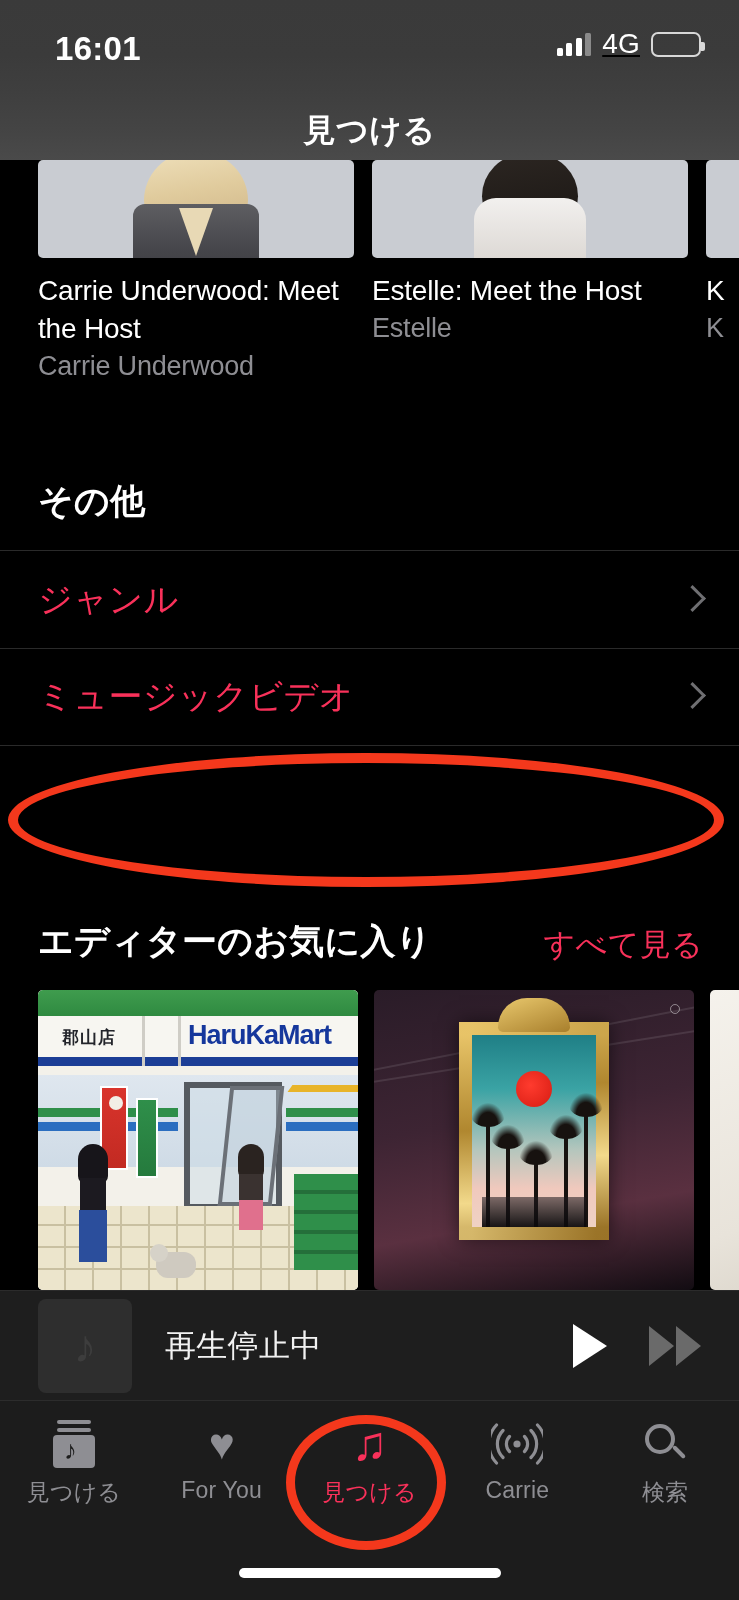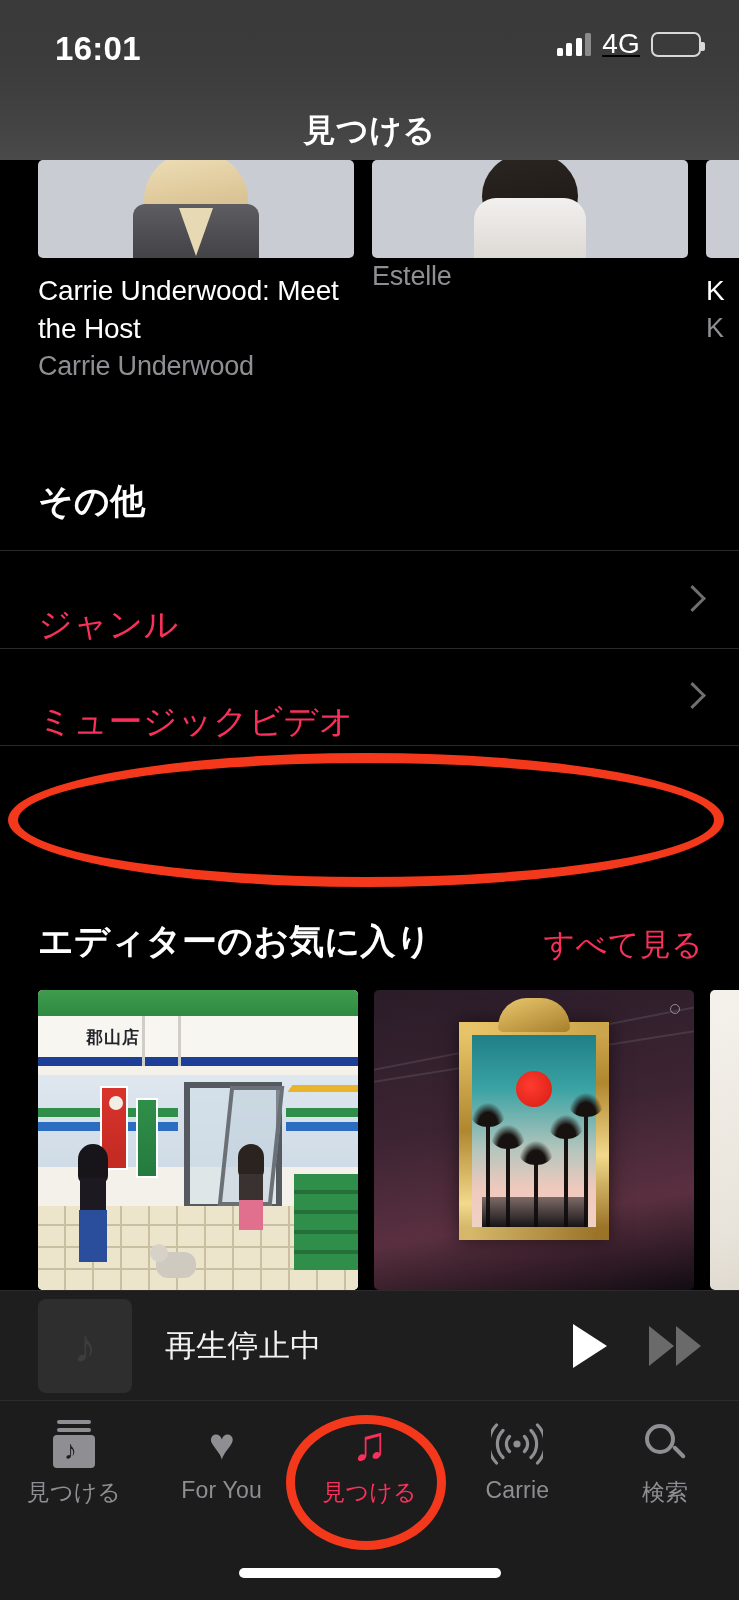--- a/index.html
+++ b/index.html
@@ -107,21 +107,21 @@
 
   
   #other-section { position:absolute; top:318px; left:0; width:739px; }
   #other-heading {
     position:absolute; left:38px; top:0;
     font-size:35px; font-weight:700; color:#fff; letter-spacing:0.3px;
   }
   #other-list { position:absolute; top:72px; left:0; width:739px; }
   .list-row {
     position:relative; height:98px; width:739px;
-    display:flex; align-items:flex-end;
+    display:flex; align-items:center;
     border-top:1px solid #2a2a2a;
   }
   .list-row:last-child { border-bottom:1px solid #2a2a2a; }
   .list-label {
     margin-left:38px; font-size:34px; color:#f9315a;
     letter-spacing:0.4px; font-weight:400;
   }
   .chev {
     position:absolute; right:40px; top:50%; margin-top:-13px;
     width:16px; height:26px;
@@ -159,21 +159,21 @@
     position:absolute; left:0; top:26px; width:100%; height:50px;
     background:#f7f6f1; border-bottom:9px solid #1c3e96;
   }
   .km-signdiv { position:absolute; top:26px; width:3px; height:50px; background:#cfcdc6; }
   .km-brand {
     position:absolute; left:150px; top:30px; width:164px;
     font-size:27px; font-weight:700; color:#15379c;
     font-family:"Liberation Sans",sans-serif; letter-spacing:-1px;
   }
   .km-store {
-    position:absolute; left:48px; top:36px;
+    position:absolute; left:24px; top:36px;
     font-size:17px; font-weight:700; color:#23252b; letter-spacing:1px;
   }
   .km-wall {
     position:absolute; left:0; top:85px; width:100%; height:92px;
     background:linear-gradient(180deg,#dfe7ef 0%,#cfdbe6 100%);
   }
   .km-stripe { position:absolute; height:9px; }
   .km-door {
     position:absolute; left:146px; top:92px; width:98px; height:128px;
     border:6px solid #555a60; background:rgba(205,220,230,.55);
@@ -389,20 +389,21 @@
         <div class="vsub">Carrie Underwood</div>
       </div>
 
       <div class="vcard" id="vcard-1" style="left:372px; width:316px;">
         <div class="vthumb">
           <div class="fig-b">
             <div class="hair-dark"></div>
             <div class="top-white"></div>
           </div>
         </div>
+        <div class="vtitle">Estelle: Meet the Host</div>
         <div class="vsub">Estelle</div>
       </div>
 
       <div class="vcard" id="vcard-2" style="left:706px; width:316px;">
         <div class="vthumb"></div>
         <div class="vtitle">K</div>
         <div class="vsub">K</div>
       </div>
 
     </div>
@@ -432,20 +433,21 @@
 
       <div id="album-row">
 
         <div class="album" id="album-0">
           <div class="km-sky"></div>
           <div class="km-awning"></div>
           <div class="km-signband"></div>
           <div class="km-signdiv" style="left:104px;"></div>
           <div class="km-signdiv" style="left:140px;"></div>
           <div class="km-store">郡山店</div>
+          <div class="km-brand">HaruKaMart</div>
           <div class="km-wall"></div>
           <div class="km-stripe" style="left:0; top:118px; width:140px; background:#2f8f4a;"></div>
           <div class="km-stripe" style="left:0; top:132px; width:140px; background:#2b6ec0;"></div>
           <div class="km-stripe" style="left:248px; top:118px; width:72px; background:#2f8f4a;"></div>
           <div class="km-stripe" style="left:248px; top:132px; width:72px; background:#2b6ec0;"></div>
           <div class="km-stripe" style="left:252px; top:95px; width:58px; height:7px; background:#e8b429; transform:skewX(-35deg);"></div>
           <div class="km-stripe" style="left:268px; top:95px; width:58px; height:7px; background:#e8b429; transform:skewX(-35deg);"></div>
           <div class="km-banner-red"></div>
           <div class="km-banner-green"></div>
           <div class="km-door"></div>

